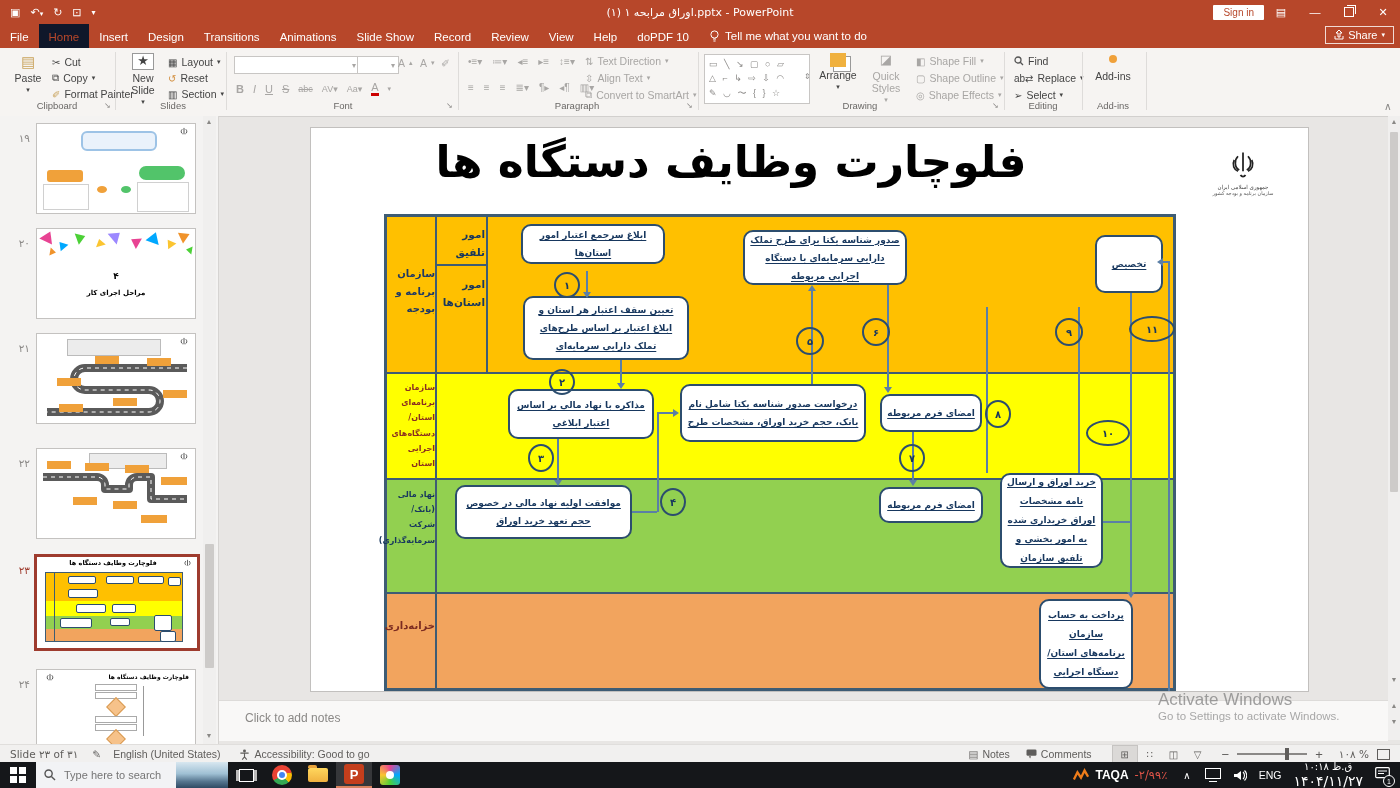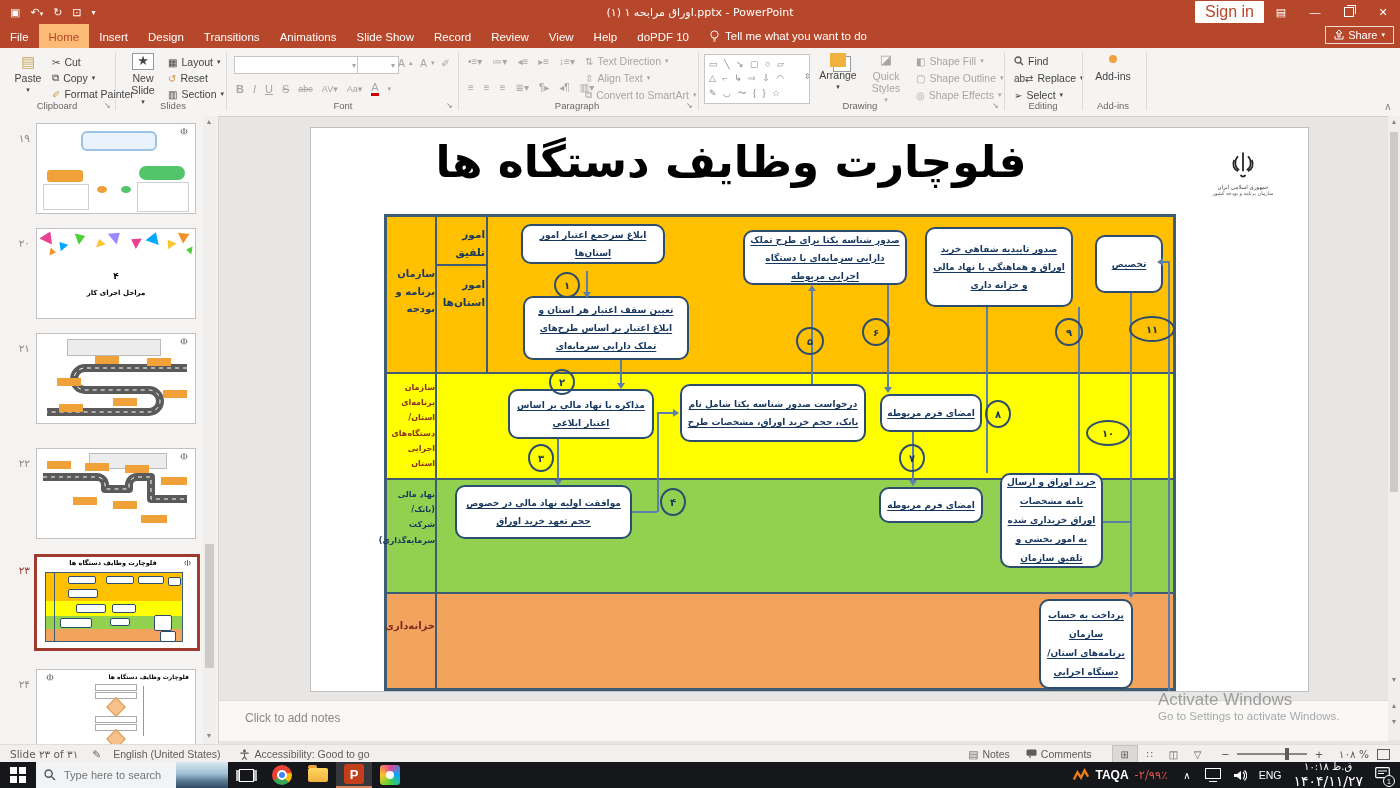--- a/index.html
+++ b/index.html
@@ -5,28 +5,28 @@
   html,body{margin:0;padding:0}
   .page{position:relative;width:1400px;height:788px;overflow:hidden;background:#e8e6e4;
         font-family:"Liberation Sans",sans-serif;-webkit-font-smoothing:antialiased}
   .a{position:absolute}
   .fa{font-family:"DejaVu Sans",sans-serif}
   
   .tbar{left:0;top:0;width:1400px;height:24px;background:#b7472a;color:#fff;font-size:11px;display:flex;align-items:center}
   .qat{display:flex;gap:10px;padding-left:10px;align-items:center;font-size:11px}
   .qat span{cursor:default}
   .doctitle{position:absolute;left:0;right:0;text-align:center;font-size:11px;color:#fff}
-  .signin{background:#fff;color:#b7472a;font-size:16px;padding:2px 10px;border-radius:1px}
+  .signin{background:#fff;color:#b7472a;font-size:10px;padding:2px 10px;border-radius:1px}
   .winbtn{width:34px;height:24px;display:flex;align-items:center;justify-content:center;font-size:11px;color:#fff}
   .restore-ic{width:8px;height:8px;border:1px solid #fff;position:relative}
   .restore-ic:before{content:"";position:absolute;left:2px;top:-3px;width:8px;height:8px;border:1px solid #fff;border-bottom:none;border-left:none}
   
   .tabs{left:0;top:24px;width:1400px;height:24px;background:#b7472a;display:flex;align-items:stretch;color:#fff}
   .tab{padding:4px 10px 3px;font-size:11.5px;display:flex;align-items:center}
-  .tab.active{background:#fdba74;color:#b7472a}
+  .tab.active{background:#0f172a;color:#b7472a}
   .tellme{display:flex;align-items:center;gap:5px;padding:0 10px;font-size:11.5px}
   .sharebox{position:absolute;right:6px;top:2px;border:1px solid rgba(255,255,255,.8);padding:2px 8px;font-size:11px;display:flex;gap:4px;align-items:center}
   
   .ribbon{left:0;top:48px;width:1400px;height:68px;background:#f6f4f2;border-bottom:1px solid #d2d0ce}
   .gdiv{position:absolute;top:4px;height:58px;width:1px;background:#dedcda}
   .glabel{position:absolute;top:52px;font-size:9.5px;color:#6a6866;text-align:center;width:90px}
   .bigbtn{position:absolute;display:flex;flex-direction:column;align-items:center;gap:2px;font-size:10.5px;color:#444;text-align:center;line-height:1.15}
   .sbtn{position:absolute;font-size:10.5px;color:#444;display:flex;align-items:center;gap:4px;white-space:nowrap}
   .dis{color:#a8a6a4}
   .icg{font-size:10px}
@@ -455,21 +455,20 @@
       <div class="rlabel" style="left:54px;top:8px;width:44px;font-size:10.5px;color:#17375E">امور تلفیق</div>
       <div class="rlabel" style="left:54px;top:58px;width:44px;font-size:10.5px;color:#17375E">امور استان‌ها</div>
       <div class="rlabel" style="left:2px;top:163px;width:46px;font-size:8px;color:#8b2f20;line-height:1.9">سازمان برنامه‌ای استان/دستگاه‌های اجرایی استان</div>
       <div class="rlabel" style="left:2px;top:270px;width:46px;font-size:8px;color:#17375E;line-height:1.9">نهاد مالی (بانک/شرکت سرمایه‌گذاری)</div>
       <div class="rlabel" style="left:2px;top:400px;width:46px;font-size:10px;color:#7b2b21">خزانه‌داری</div>
     </div>
 
     <div class="fbox" style="left:210px;top:96px;width:144px;height:40px">ابلاغ سرجمع اعتبار امور استان‌ها</div>
     <div class="fbox" style="left:212px;top:168px;width:166px;height:64px">تعیین سقف اعتبار هر استان و ابلاغ اعتبار بر اساس طرح‌های تملک دارایی سرمایه‌ای</div>
     <div class="fbox" style="left:432px;top:102px;width:164px;height:55px">صدور شناسه یکتا برای طرح تملک دارایی سرمایه‌ای با دستگاه اجرایی مربوطه</div>
-    <div class="fbox" style="left:614px;top:99px;width:148px;height:80px">صدور تاییدیه شفاهی خرید اوراق و هماهنگی با نهاد مالی و خزانه داری</div>
     <div class="fbox" style="left:784px;top:107px;width:68px;height:58px">تخصیص</div>
     <div class="fbox" style="left:197px;top:261px;width:146px;height:50px">مذاکره با نهاد مالی بر اساس اعتبار ابلاغی</div>
     <div class="fbox" style="left:369px;top:256px;width:186px;height:58px">درخواست صدور شناسه یکتا شامل نام بانک، حجم خرید اوراق، مشخصات طرح</div>
     <div class="fbox" style="left:569px;top:266px;width:102px;height:38px">امضای فرم مربوطه</div>
     <div class="fbox" style="left:144px;top:357px;width:177px;height:54px">موافقت اولیه نهاد مالی در خصوص حجم تعهد خرید اوراق</div>
     <div class="fbox" style="left:568px;top:359px;width:104px;height:36px">امضای فرم مربوطه</div>
     <div class="fbox" style="left:689px;top:345px;width:103px;height:95px;line-height:2.1">خرید اوراق و ارسال نامه مشخصات اوراق خریداری شده به امور بخشی و تلفیق سازمان</div>
     <div class="fbox" style="left:728px;top:471px;width:94px;height:90px;line-height:2.1">پرداخت به حساب سازمان برنامه‌های استان/ دستگاه اجرایی</div>
 
     <div class="vline" style="left:275px;top:143px;height:22px"></div>

